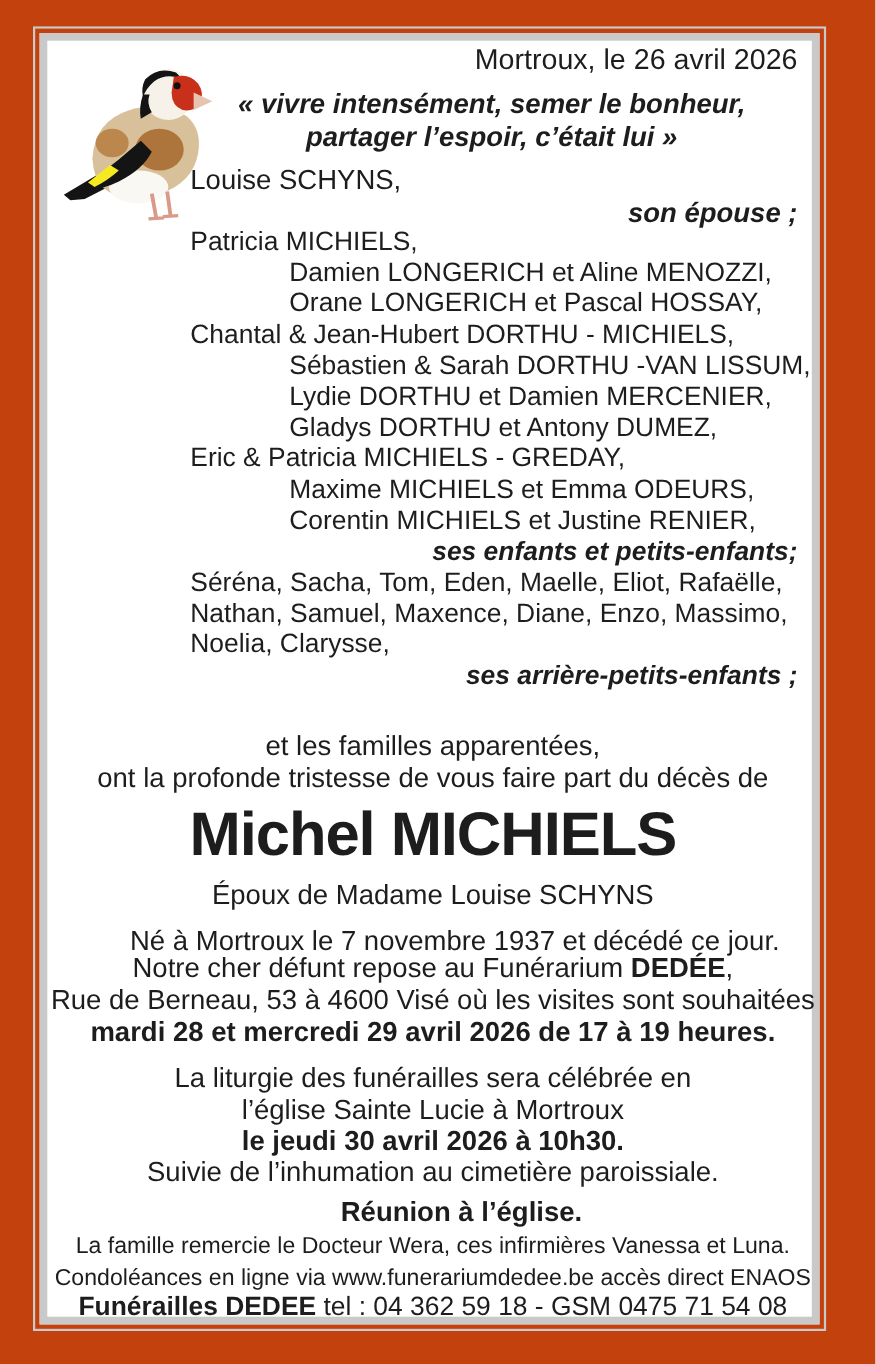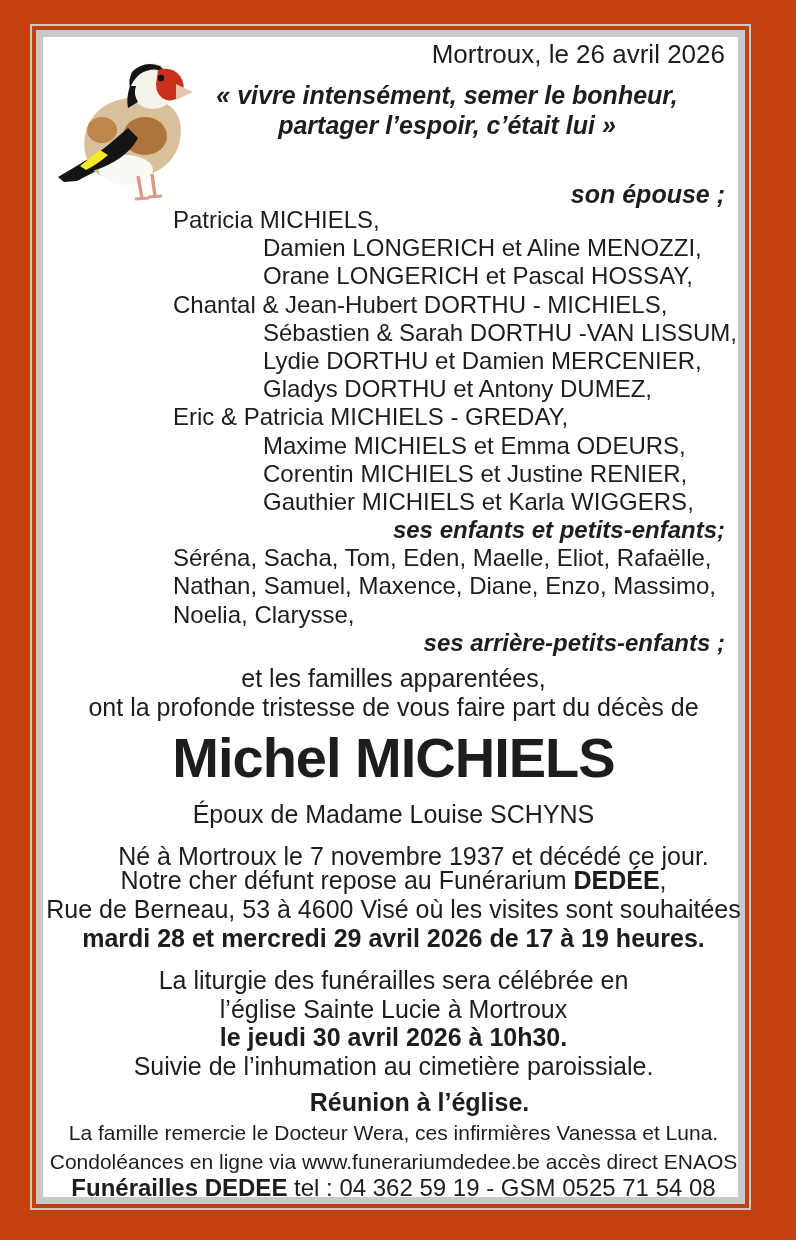--- a/index.html
+++ b/index.html
@@ -69,34 +69,34 @@
     <path d="M85 141 L99 140 M98 139 L112 138" stroke="#d99a8a" stroke-width="3" fill="none"></path>
   </svg>
 
   <div class="t r date">Mortroux, le 26 avril 2026</div>
 
   <div class="t quote">
     <span>« vivre intensément, semer le bonheur,</span><br>
     <span>partager l’espoir, c’était lui »</span>
   </div>
 
+  <div class="t spouse-name">Louise SCHYNS,</div>
   <div class="t r bi spouse-rel">son épouse ;</div>
 
   <div class="names">
       <div class="fline fname">Patricia MICHIELS,</div>
       <div class="fline fname ind">Damien LONGERICH et Aline MENOZZI,</div>
       <div class="fline fname ind">Orane LONGERICH et Pascal HOSSAY,</div>
       <div class="fline fname">Chantal &amp; Jean-Hubert DORTHU - MICHIELS,</div>
       <div class="fline fname ind">Sébastien &amp; Sarah DORTHU -VAN LISSUM,</div>
       <div class="fline fname ind">Lydie DORTHU et Damien MERCENIER,</div>
       <div class="fline fname ind">Gladys DORTHU et Antony DUMEZ,</div>
       <div class="fline fname">Eric &amp; Patricia MICHIELS - GREDAY,</div>
       <div class="fline fname ind">Maxime MICHIELS et Emma ODEURS,</div>
       <div class="fline fname ind">Corentin MICHIELS et Justine RENIER,</div>
-      <div class="fline fname ind">Gauthier MICHIELS et Karla WIGGERS,</div>
       <div class="fline flabel">ses enfants et petits-enfants;</div>
       <div class="fline fname">Séréna, Sacha, Tom, Eden, Maelle, Eliot, Rafaëlle,</div>
       <div class="fline fname">Nathan, Samuel, Maxence, Diane, Enzo, Massimo,</div>
       <div class="fline fname">Noelia, Clarysse,</div>
       <div class="fline flabel">ses arrière-petits-enfants ;</div>
     </div>
 
   <div class="t c ann1">et les familles apparentées,</div>
   <div class="t c ann2">ont la profonde tristesse de vous faire part du décès de</div>
 
@@ -109,15 +109,15 @@
   <div class="t c b vis3">mardi 28 et mercredi 29 avril 2026 de 17 à 19 heures.</div>
 
   <div class="t c fun1">La liturgie des funérailles sera célébrée en</div>
   <div class="t c fun2">l’église Sainte Lucie à Mortroux</div>
   <div class="t c b fun3">le jeudi 30 avril 2026 à 10h30.</div>
   <div class="t c fun4">Suivie de l’inhumation au cimetière paroissiale.</div>
   <div class="t c b reunion">Réunion à l’église.</div>
 
   <div class="t c small thanks">La famille remercie le Docteur Wera, ces infirmières Vanessa et Luna.</div>
   <div class="t c small condo">Condoléances en ligne via www.funerariumdedee.be accès direct ENAOS</div>
-  <div class="t c contact"><span class="b">Funérailles DEDEE</span><span> tel : 04 362 59 19 - GSM  0525 71 54 08</span></div>
+  <div class="t c contact"><span class="b">Funérailles DEDEE</span><span> tel : 04 362 59 18 - GSM  0475 71 54 08</span></div>
 
 </div>
 
 </body></html>

